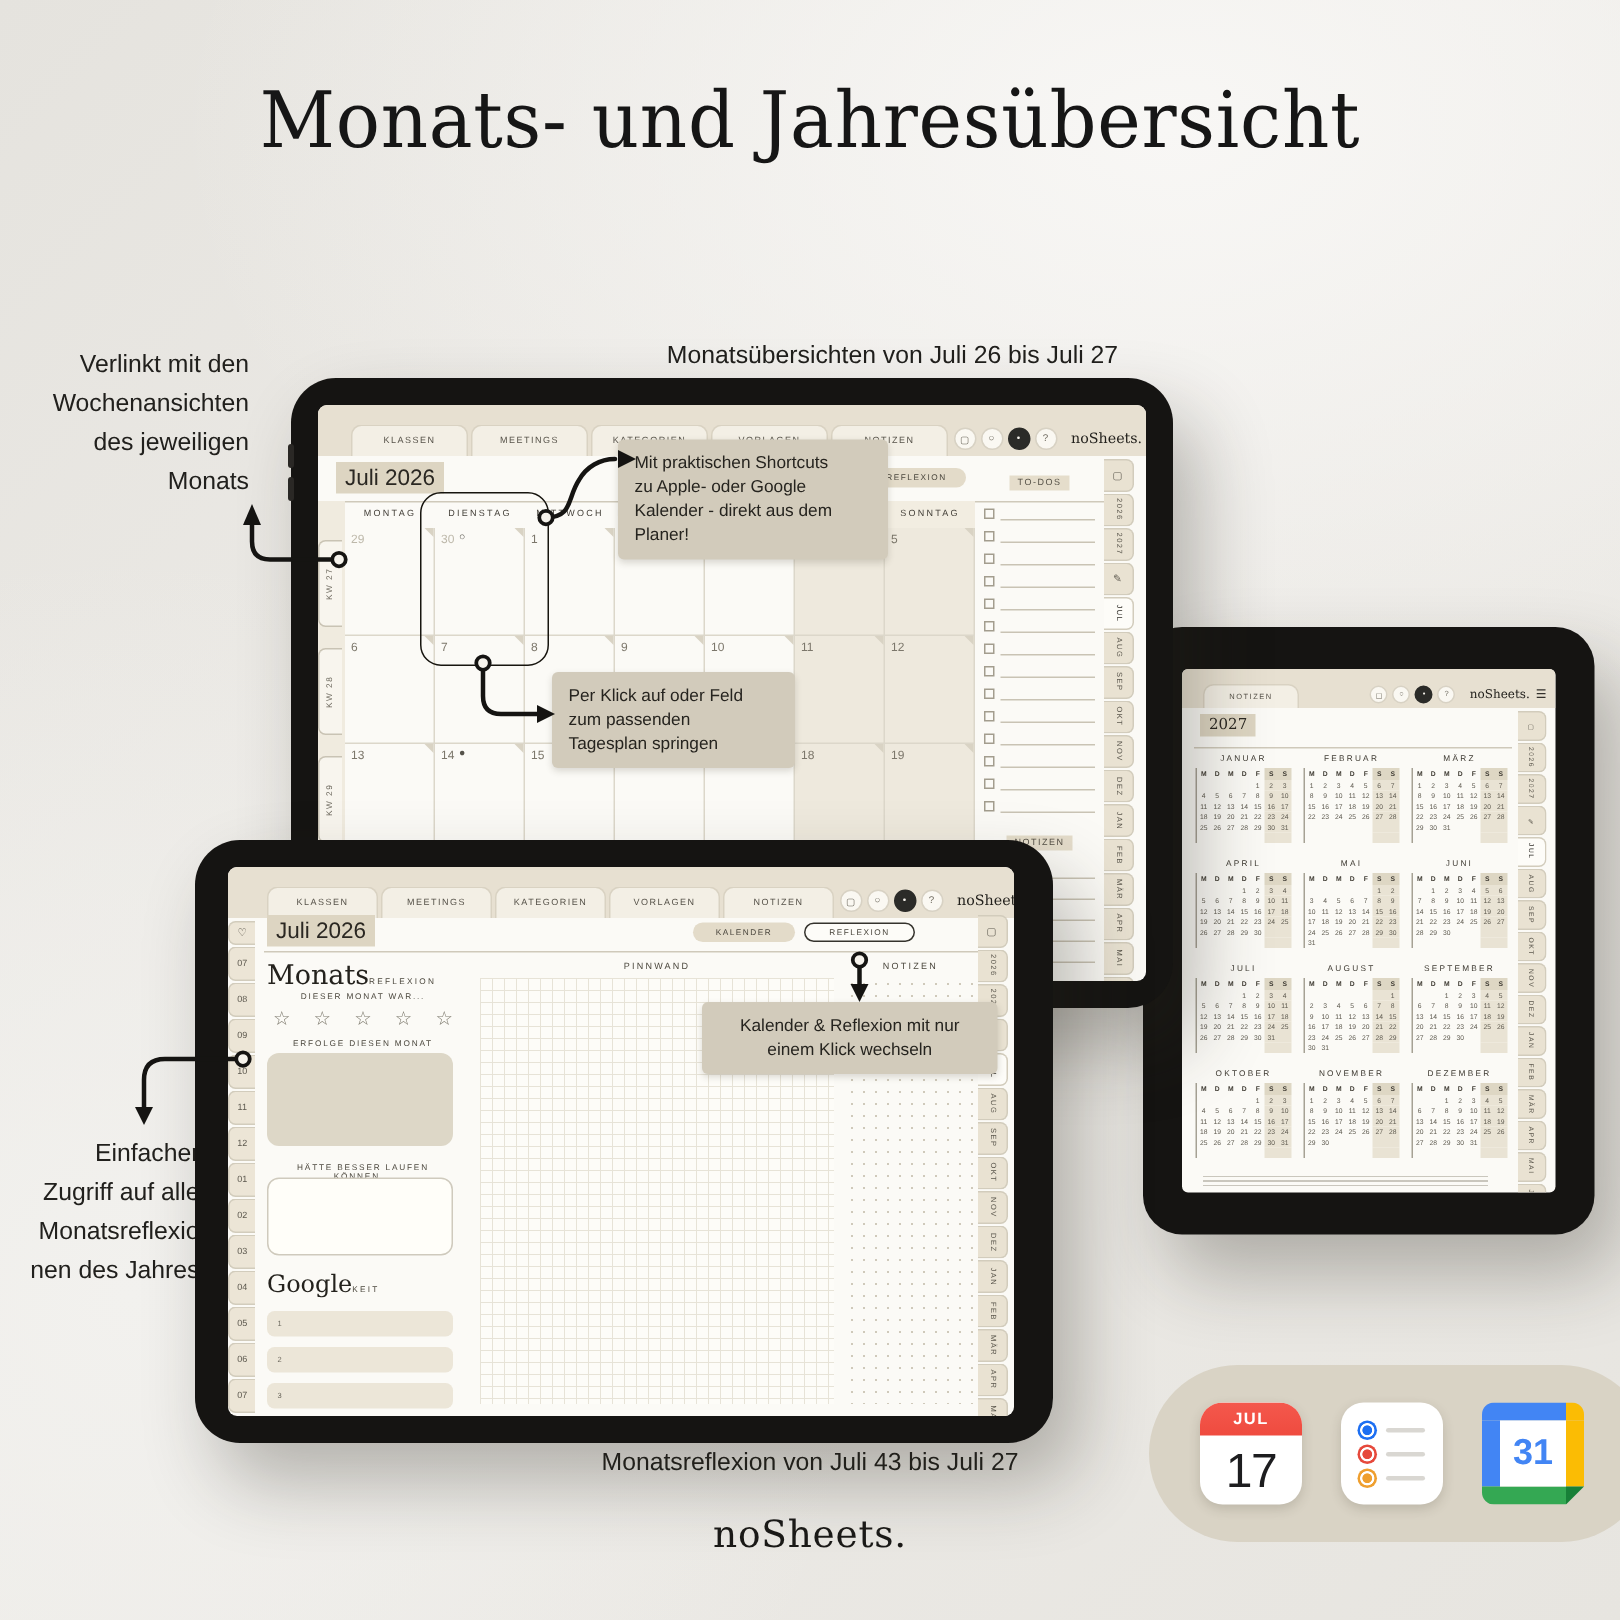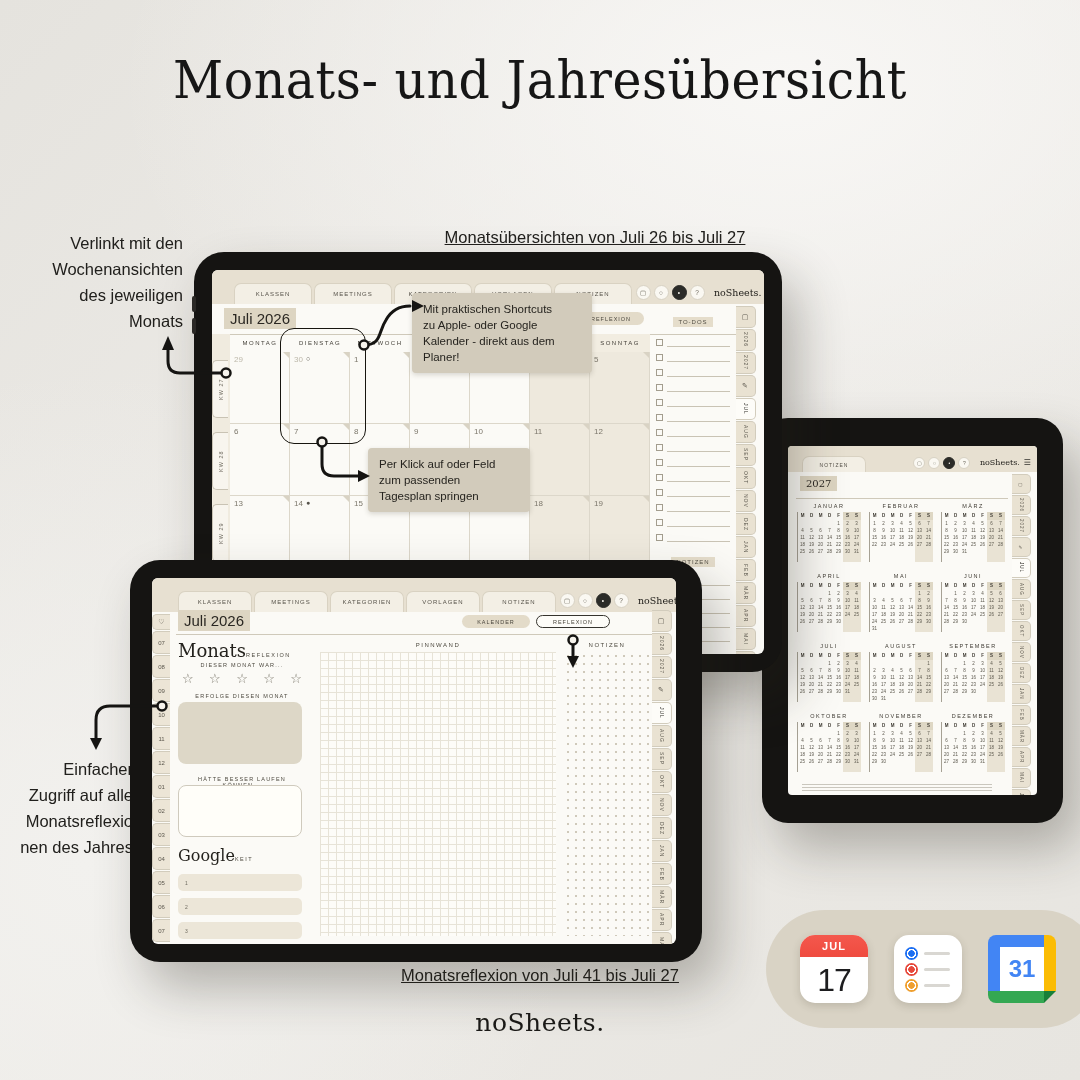--- a/index.html
+++ b/index.html
@@ -10,21 +10,21 @@
       radial-gradient(900px 900px at 8% 80%, #f2f1ee 0%, rgba(242,241,238,0) 55%),
       linear-gradient(135deg,#e5e3de 0%,#edebe7 45%,#e7e5e0 100%);}
   .abs{position:absolute;}
   .pre{white-space:pre-line;}
 
   
   .title{left:0;right:0;top:52px;text-align:center;font-family:"DejaVu Serif",serif;
     font-size:49px;color:#161616;letter-spacing:.5px;transform:scaleY(1.06);}
   .subtitle{left:0;right:0;top:141px;text-align:center;font-size:20.5px;color:#1d1c1a;letter-spacing:.3px;}
   .ann{font-size:16.5px;line-height:26px;color:#21201d;}
-  .caption{font-size:16.5px;color:#21201d;text-align:center;text-decoration:underline;}
+  .caption{font-size:16.5px;color:#21201d;text-align:center;}
   .callout{background:#d2cbbb;border-radius:4px;padding:8px 11px;font-size:11.5px;line-height:16px;
     color:#26241f;box-shadow:0 2px 5px rgba(60,55,40,.18);z-index:40;}
   .arrow{z-index:41;}
   .logo-bottom{left:0;right:0;top:1008px;text-align:center;font-family:"DejaVu Serif",serif;
     font-size:25px;color:#1b1a18;letter-spacing:.5px;}
 
   
   .tablet{position:absolute;background:#151412;box-shadow:16px 26px 50px rgba(40,36,28,.30);}
   .t1{left:194px;top:252px;width:588px;height:420px;border-radius:30px;z-index:10;}
   .t2{left:762px;top:418px;width:301px;height:405px;border-radius:26px;z-index:5;}
@@ -163,21 +163,21 @@
     font-size:24px;font-weight:bold;color:var(--google_blue);}
   .g-fold{left:56px;top:56px;width:0;height:0;border-left:12px solid var(--google_dark_green);border-bottom:12px solid transparent;}
 </style>
 </head>
 <body>
 
 <div class="stage">
 
   <div class="abs title">Monats- und Jahresübersicht</div>
 
-  <div class="abs ann pre" style="left:28px;top:230px;width:155px;text-align:right;">Verlinkt mit den
+  <div class="abs ann pre" style="left:11px;top:230px;width:155px;text-align:right;">Verlinkt mit den
 Wochenansichten
 des jeweiligen
 Monats</div>
   <svg class="abs arrow" style="left:150px;top:333px;" width="90" height="55" viewBox="0 0 90 55">
     <path d="M76,40 H30 Q18,40 18,28 V16" fill="none" stroke="#151412" stroke-width="3" stroke-linecap="round"></path>
     <polygon points="18,3 12,17 24,17" fill="#151412"></polygon>
     <circle cx="76" cy="40" r="4.5" fill="#f6f3ec" stroke="#151412" stroke-width="2.5"></circle>
   </svg>
 
   <div class="abs caption" style="left:380px;top:228px;width:430px;">Monatsübersichten von Juli 26 bis Juli 27</div>
@@ -1203,37 +1203,39 @@
           <div class="rtab">DEZ</div>
           <div class="rtab">JAN</div>
           <div class="rtab">FEB</div>
           <div class="rtab">MÄR</div>
           <div class="rtab">APR</div>
           <div class="rtab">MAI</div>
         </div>
     </div>
   </div>
 
+  <div class="abs callout pre" style="left:468px;top:668px;width:175px;text-align:center;">Kalender &amp; Reflexion mit nur
+einem Klick wechseln</div>
   <svg class="abs arrow" style="left:558px;top:630px;" width="30" height="42" viewBox="0 0 30 42">
     <path d="M15,10 V26" fill="none" stroke="#151412" stroke-width="3" stroke-linecap="round"></path>
     <polygon points="15,38 9,26 21,26" fill="#151412"></polygon>
     <circle cx="15" cy="10" r="4.5" fill="#f6f3ec" stroke="#151412" stroke-width="2.5"></circle>
   </svg>
 
   <div class="abs ann pre" style="left:8px;top:756px;width:125px;text-align:right;">Einfacher
 Zugriff auf alle
 Monatsreflexio
 nen des Jahres</div>
   <svg class="abs arrow" style="left:80px;top:696px;" width="95" height="62" viewBox="0 0 95 62">
     <path d="M82,10 H30 Q16,10 16,24 V42" fill="none" stroke="#151412" stroke-width="3" stroke-linecap="round"></path>
     <polygon points="16,54 10,42 22,42" fill="#151412"></polygon>
     <circle cx="82" cy="10" r="4.5" fill="#f6f3ec" stroke="#151412" stroke-width="2.5"></circle>
   </svg>
 
-  <div class="abs caption" style="left:310px;top:966px;width:460px;">Monatsreflexion von Juli 41 bis Juli 27</div>
+  <div class="abs caption" style="left:310px;top:966px;width:460px;">Monatsreflexion von Juli 43 bis Juli 27</div>
 
 
   <div class="abs icon-pill">
     <div class="appicon acal">
       <div class="ahead">JUL</div>
       <div class="aday">17</div>
     </div>
     <div class="appicon arem">
       <div class="rem-row">
           <span class="rdot b"></span>

